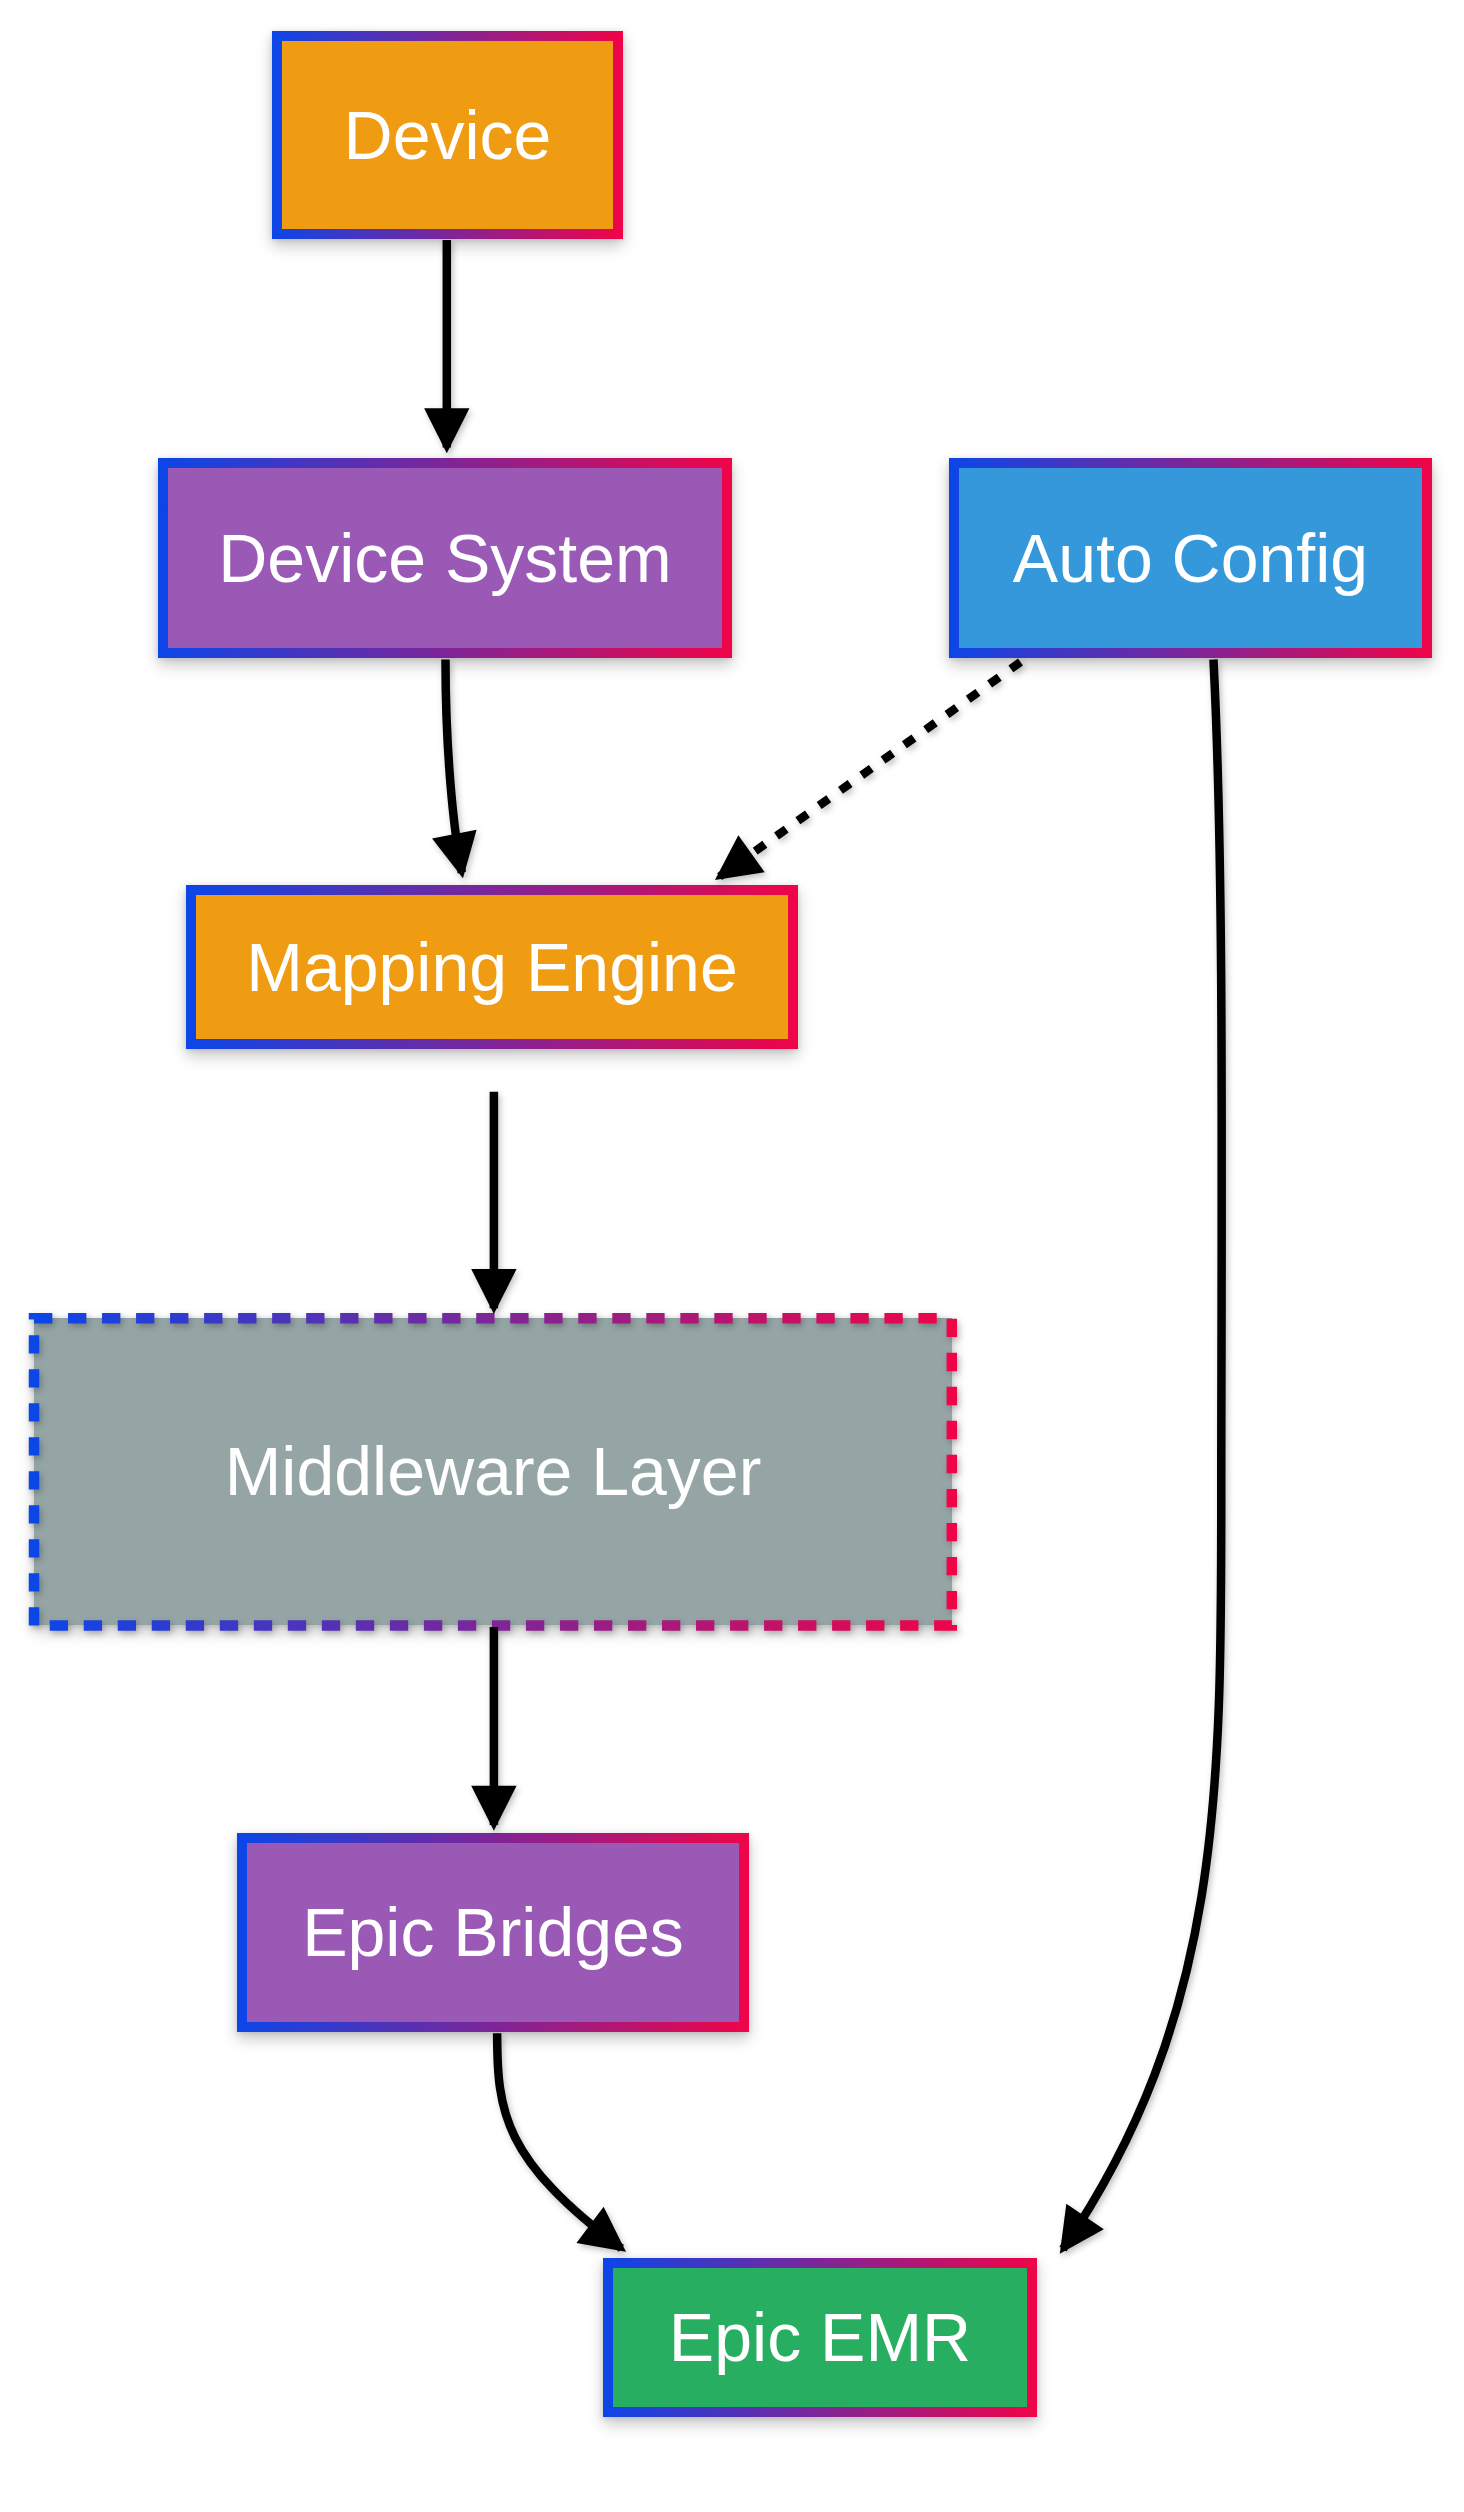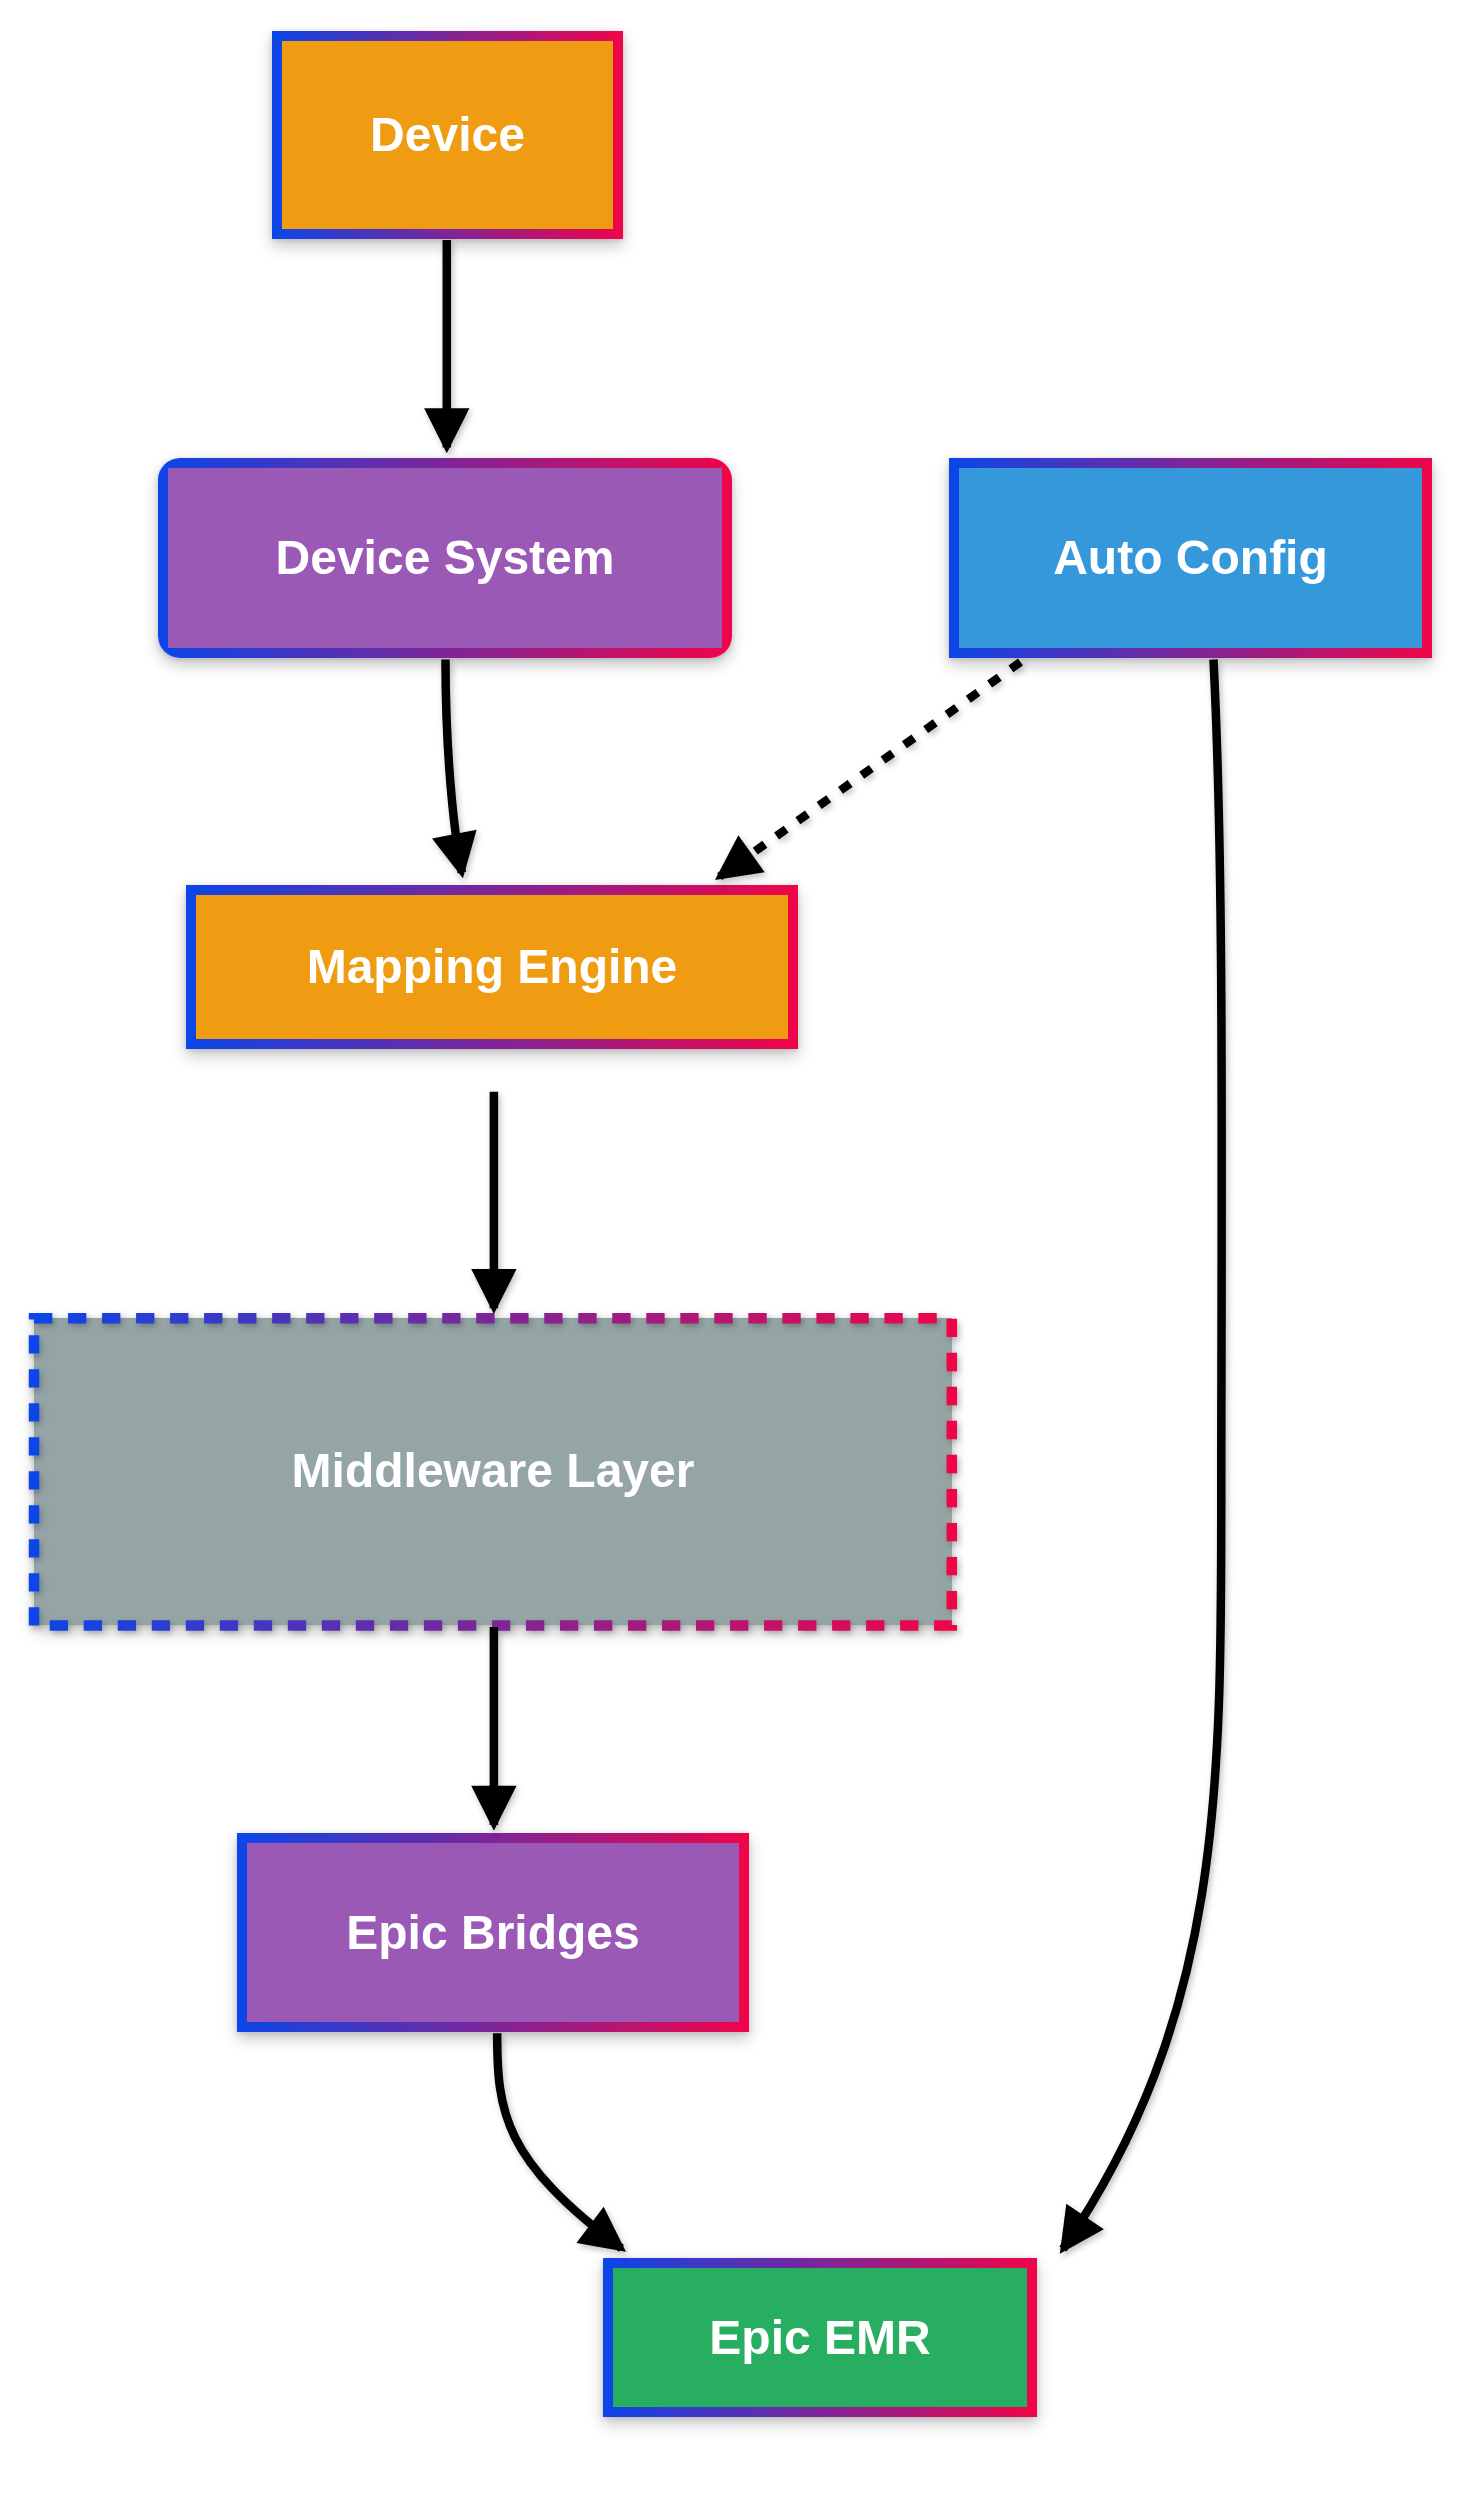--- a/index.html
+++ b/index.html
@@ -30,32 +30,32 @@
   .node-fill {
     flex: 1;
     display: flex;
     flex-direction: column;
     align-items: center;
     justify-content: center;
     text-align: center;
   }
   .node-label {
     color: #FFFFFF;
-    font-size: 48px;
-    font-weight: 700;
+    font-size: 68px;
+    font-weight: 400;
     line-height: 1.25;
     white-space: nowrap;
   }
   .fill-orange { background: #F09C13; }
   .fill-purple { background: #9B59B6; }
   .fill-blue   { background: #3498DB; }
   .fill-green  { background: #27AE60; }
 
   .n-device        { left: 272px;  top: 31px;   width: 351px;  height: 208px; }
-  .n-device-system { left: 158px;  top: 458px;  width: 574px;  height: 200px; border-radius: 22px; }
+  .n-device-system { left: 158px;  top: 458px;  width: 574px;  height: 200px; }
   .n-auto-config   { left: 949px; top: 458px;  width: 483px;  height: 200px; }
   .n-mapping       { left: 186px;  top: 885px; width: 612px;  height: 164px; }
   .n-bridges       { left: 237px;  top: 1833px; width: 512px;  height: 199px; }
   .n-emr           { left: 603px;  top: 2258px; width: 434px;  height: 159px; }
 
   
   .n-middleware {
     left: 34px; top: 1318px; width: 918px; height: 307px;
     position: absolute;
     background: #95A5A6;

